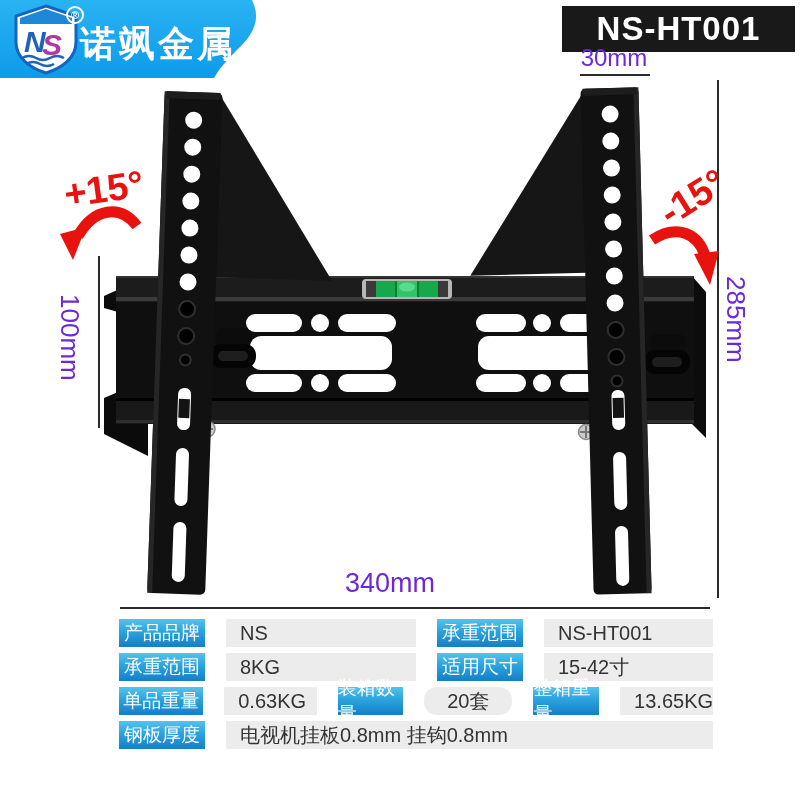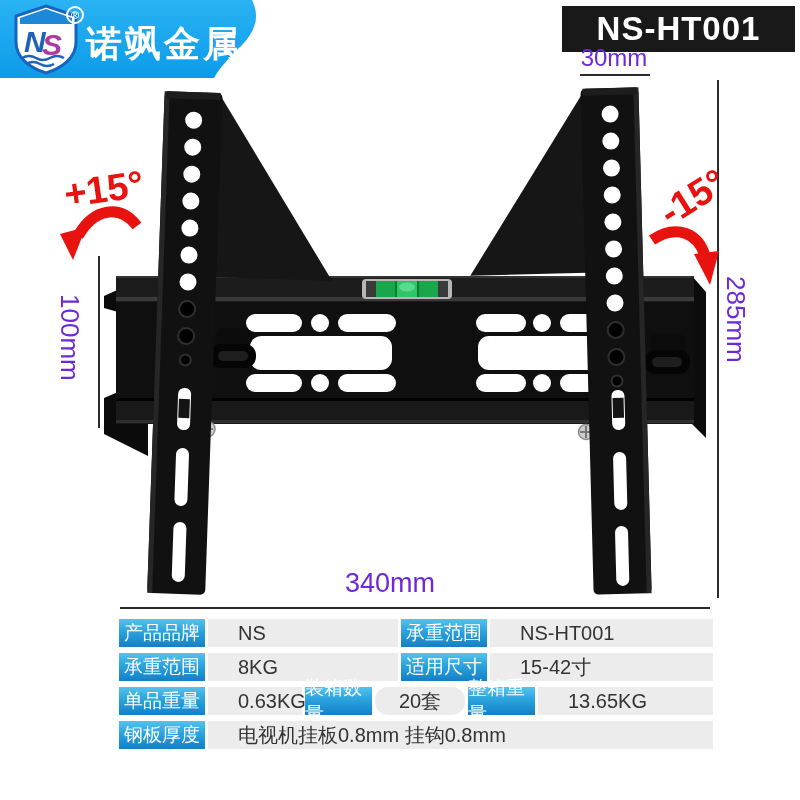--- a/index.html
+++ b/index.html
@@ -4,21 +4,21 @@
 <style>
   * { margin:0; padding:0; box-sizing:border-box; }
   html,body { background:#fff; }
   .page {
     position:relative; width:800px; height:800px; background:#fff; overflow:hidden;
     font-family:"Liberation Sans","DejaVu Sans",sans-serif;
   }
   
   .banner { position:absolute; left:0; top:0; width:300px; height:80px; }
   .brand-name {
-    position:absolute; left:86px; top:20px; font-size:36px; font-weight:bold;
+    position:absolute; left:80px; top:20px; font-size:36px; font-weight:bold;
     color:#fff; letter-spacing:3px; z-index:3;
   }
   .reg-mark {
     position:absolute; left:66px; top:6px; z-index:3; width:18px; height:18px;
     border:2px solid #fff; border-radius:50%; color:#fff; font-size:11px;
     line-height:14px; text-align:center; font-weight:bold; background:transparent;
   }
   .model-badge {
     position:absolute; left:562px; top:6px; width:233px; height:46px;
     background:#191919; color:#fff; font-size:33px; font-weight:bold;
@@ -30,28 +30,28 @@
   .dim-right { left:720px; top:276px; font-size:26px; writing-mode:vertical-rl; }
   .dim-left  { left:54px;  top:294px; font-size:26px; writing-mode:vertical-rl; }
   .dim-bottom{ left:325px; top:568px; width:130px; text-align:center; font-size:27px; }
   .tilt { position:absolute; font-size:38px; font-weight:bold; color:#e8120f; z-index:4; }
   .tilt-plus  { left:64px;  top:168px; transform:rotate(-8deg); }
   .tilt-minus { left:658px; top:176px; transform:rotate(-32deg); }
   
   .product-svg { position:absolute; left:0; top:0; z-index:2; }
   
   .spec-table { position:absolute; left:119px; top:619px; width:594px; z-index:3; }
-  .spec-row { display:flex; gap:3px; height:28px; margin-bottom:6px; }
+  .spec-row { display:flex; gap:21px; height:28px; margin-bottom:6px; }
   .cell { display:flex; align-items:center; }
   .lab {
     width:86px; justify-content:center; color:#fff; font-size:19px;
     background:linear-gradient(180deg,#55c2ee 0%,#2ba3dd 45%,#137fc7 100%);
   }
   .lab-w88 { width:67px; }
-  .val { background:#ececec; color:#333; font-size:20px; padding-left:30px; }
+  .val { background:#ececec; color:#333; font-size:20px; padding-left:14px; }
   .val-w190 { width:190px; }
   .val-w94 { width:94px; }
   .val-w90 { width:90px; justify-content:center; padding-left:0;border-radius:13px; }
   .val-grow { flex:1; }
 </style>
 </head>
 <body>
 
 <div class="page">
 

